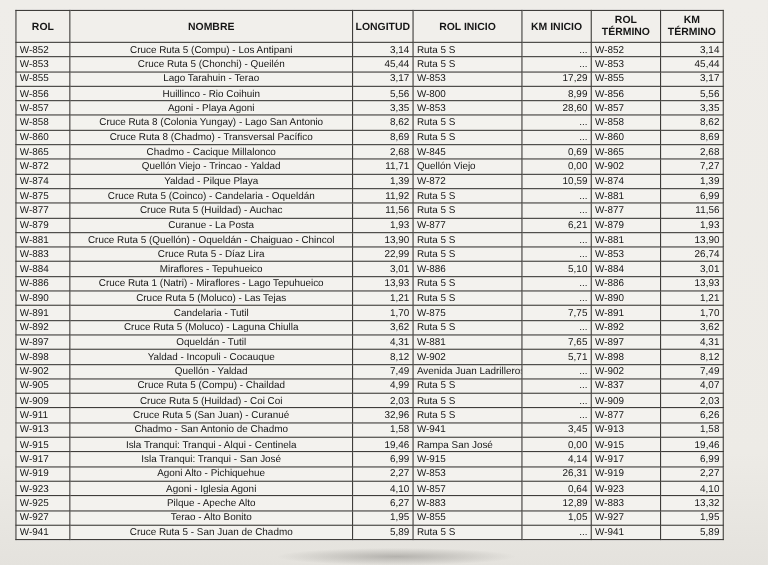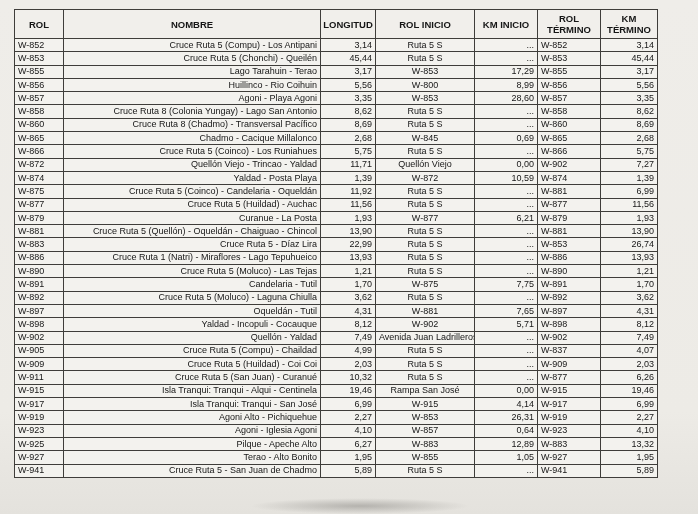--- a/index.html
+++ b/index.html
@@ -36,23 +36,23 @@
     font-weight:bold;
     text-align:center;
     height:26px;
     line-height:11px;
     white-space:normal;
     padding:1px 2px;
     background:#f1efeb;
   }
   table.rol-table td{height:12.3px;}
   .col0{width:44px;text-align:left;}
-  .col1{width:252px;text-align:right;}
+  .col1{width:252px;text-align:center;}
   .col2{width:50px;text-align:right;}
-  .col3{width:94px;text-align:center;}
+  .col3{width:94px;text-align:left;}
   .col4{width:58px;text-align:right;}
   .col5{width:58px;text-align:left;}
   .col6{width:52px;text-align:right;}
   .scan-artifact{
     position:absolute;left:250px;top:498px;width:220px;height:16px;
     background:radial-gradient(ellipse at center, rgba(90,88,84,0.35) 0%, rgba(90,88,84,0) 70%);
     pointer-events:none;
   }
 </style>
 </head>
@@ -138,40 +138,31 @@
         <tr>
           <td class="col0">W-865</td>
           <td class="col1">Chadmo - Cacique Millalonco</td>
           <td class="col2">2,68</td>
           <td class="col3">W-845</td>
           <td class="col4">0,69</td>
           <td class="col5">W-865</td>
           <td class="col6">2,68</td>
         </tr>
         <tr>
-          <td class="col0">W-866</td>
-          <td class="col1">Cruce Ruta 5 (Coinco) - Los Runiahues</td>
-          <td class="col2">5,75</td>
-          <td class="col3">Ruta 5 S</td>
-          <td class="col4">...</td>
-          <td class="col5">W-866</td>
-          <td class="col6">5,75</td>
-        </tr>
-        <tr>
           <td class="col0">W-872</td>
           <td class="col1">Quellón Viejo - Trincao - Yaldad</td>
           <td class="col2">11,71</td>
           <td class="col3">Quellón Viejo</td>
           <td class="col4">0,00</td>
           <td class="col5">W-902</td>
           <td class="col6">7,27</td>
         </tr>
         <tr>
           <td class="col0">W-874</td>
-          <td class="col1">Yaldad - Posta Playa</td>
+          <td class="col1">Yaldad - Pilque Playa</td>
           <td class="col2">1,39</td>
           <td class="col3">W-872</td>
           <td class="col4">10,59</td>
           <td class="col5">W-874</td>
           <td class="col6">1,39</td>
         </tr>
         <tr>
           <td class="col0">W-875</td>
           <td class="col1">Cruce Ruta 5 (Coinco) - Candelaria - Oqueldán</td>
           <td class="col2">11,92</td>
@@ -210,20 +201,29 @@
         <tr>
           <td class="col0">W-883</td>
           <td class="col1">Cruce Ruta 5 - Díaz Lira</td>
           <td class="col2">22,99</td>
           <td class="col3">Ruta 5 S</td>
           <td class="col4">...</td>
           <td class="col5">W-853</td>
           <td class="col6">26,74</td>
         </tr>
         <tr>
+          <td class="col0">W-884</td>
+          <td class="col1">Miraflores - Tepuhueico</td>
+          <td class="col2">3,01</td>
+          <td class="col3">W-886</td>
+          <td class="col4">5,10</td>
+          <td class="col5">W-884</td>
+          <td class="col6">3,01</td>
+        </tr>
+        <tr>
           <td class="col0">W-886</td>
           <td class="col1">Cruce Ruta 1 (Natri) - Miraflores - Lago Tepuhueico</td>
           <td class="col2">13,93</td>
           <td class="col3">Ruta 5 S</td>
           <td class="col4">...</td>
           <td class="col5">W-886</td>
           <td class="col6">13,93</td>
         </tr>
         <tr>
           <td class="col0">W-890</td>
@@ -293,25 +293,34 @@
           <td class="col1">Cruce Ruta 5 (Huildad) - Coi Coi</td>
           <td class="col2">2,03</td>
           <td class="col3">Ruta 5 S</td>
           <td class="col4">...</td>
           <td class="col5">W-909</td>
           <td class="col6">2,03</td>
         </tr>
         <tr>
           <td class="col0">W-911</td>
           <td class="col1">Cruce Ruta 5 (San Juan) - Curanué</td>
-          <td class="col2">10,32</td>
+          <td class="col2">32,96</td>
           <td class="col3">Ruta 5 S</td>
           <td class="col4">...</td>
           <td class="col5">W-877</td>
           <td class="col6">6,26</td>
+        </tr>
+        <tr>
+          <td class="col0">W-913</td>
+          <td class="col1">Chadmo - San Antonio de Chadmo</td>
+          <td class="col2">1,58</td>
+          <td class="col3">W-941</td>
+          <td class="col4">3,45</td>
+          <td class="col5">W-913</td>
+          <td class="col6">1,58</td>
         </tr>
         <tr>
           <td class="col0">W-915</td>
           <td class="col1">Isla Tranqui: Tranqui - Alqui - Centinela</td>
           <td class="col2">19,46</td>
           <td class="col3">Rampa San José</td>
           <td class="col4">0,00</td>
           <td class="col5">W-915</td>
           <td class="col6">19,46</td>
         </tr>

